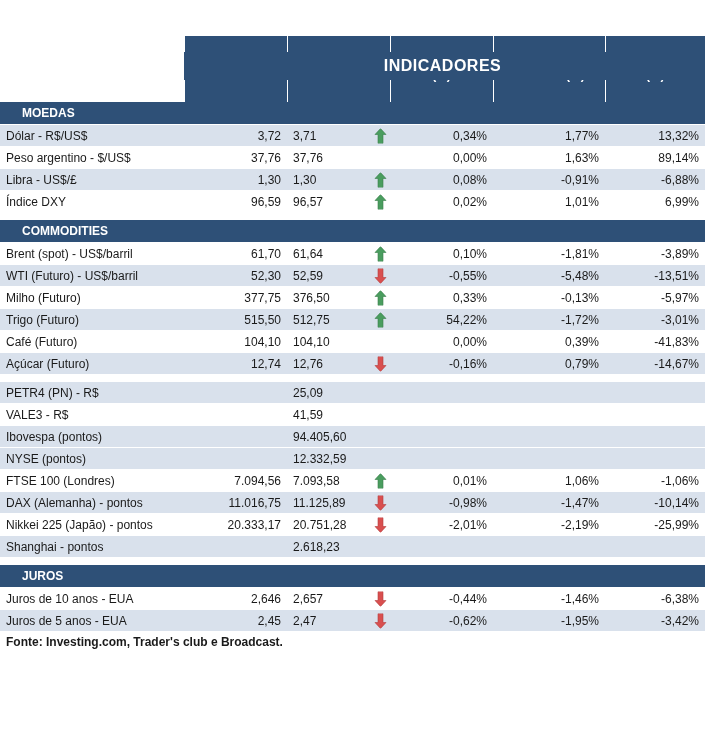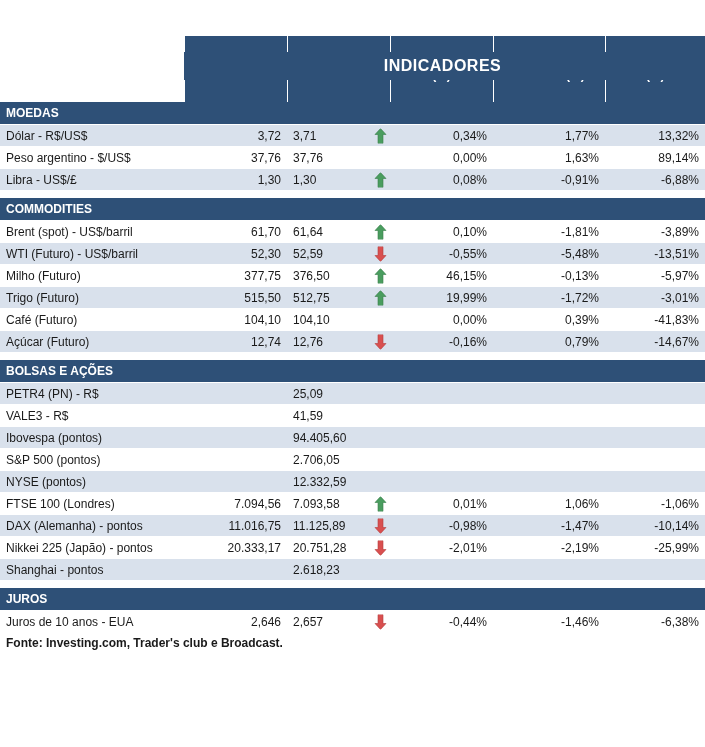--- a/index.html
+++ b/index.html
@@ -35,21 +35,21 @@
     height:62px;vertical-align:middle;text-align:center;
     border-left:1px solid #ffffff;
     padding:2px 6px;
     line-height:1.15;
   }
   thead th.blank{background:#ffffff;border-left:none;}
 
   
   tr.section td{
     background:#2e5077;color:#ffffff;font-weight:bold;
-    height:20px;padding:1px 6px;font-size:12px;
+    height:20px;padding:1px 22px;font-size:12px;
     border-bottom:1px solid #ffffff;
   }
 
   tr.data td{
     height:19px;padding:1px 6px;font-size:12px;
     border-bottom:1px solid #ffffff;
     white-space:nowrap;overflow:hidden;
   }
   tr.data td.label{text-align:left;}
   tr.data td.num{text-align:right;}
@@ -133,20 +133,32 @@
           <td class="num">1,30</td>
           <td class="arrowcell">1,30<span class="arrow">
               <svg width="13" height="15" viewBox="0 0 13 15">
                 <polygon points="6.5,0 12,6 9,6 9,15 4,15 4,6 1,6" fill="#4a9d5f" stroke="#3a7d4c" stroke-width="0.6"></polygon>
               </svg>
             </span></td>
           <td class="num">0,08%</td>
           <td class="num">-0,91%</td>
           <td class="num">-6,88%</td>
         </tr>
+        <tr class="data plain">
+          <td class="label">Índice DXY</td>
+          <td class="num">96,59</td>
+          <td class="arrowcell">96,57<span class="arrow">
+              <svg width="13" height="15" viewBox="0 0 13 15">
+                <polygon points="6.5,0 12,6 9,6 9,15 4,15 4,6 1,6" fill="#4a9d5f" stroke="#3a7d4c" stroke-width="0.6"></polygon>
+              </svg>
+            </span></td>
+          <td class="num">0,02%</td>
+          <td class="num">1,01%</td>
+          <td class="num">6,99%</td>
+        </tr>
         <tr class="spacer">
           <td colspan="6"></td>
         </tr>
         <tr class="section">
           <td colspan="6">COMMODITIES</td>
         </tr>
         <tr class="data plain">
           <td class="label">Brent (spot) - US$/barril</td>
           <td class="num">61,70</td>
           <td class="arrowcell">61,64<span class="arrow">
@@ -171,33 +183,33 @@
           <td class="num">-13,51%</td>
         </tr>
         <tr class="data plain">
           <td class="label">Milho (Futuro)</td>
           <td class="num">377,75</td>
           <td class="arrowcell">376,50<span class="arrow">
               <svg width="13" height="15" viewBox="0 0 13 15">
                 <polygon points="6.5,0 12,6 9,6 9,15 4,15 4,6 1,6" fill="#4a9d5f" stroke="#3a7d4c" stroke-width="0.6"></polygon>
               </svg>
             </span></td>
-          <td class="num">46,15%</td>
+          <td class="num">0,33%</td>
           <td class="num">-0,13%</td>
           <td class="num">-5,97%</td>
         </tr>
         <tr class="data band">
           <td class="label">Trigo (Futuro)</td>
           <td class="num">515,50</td>
           <td class="arrowcell">512,75<span class="arrow">
               <svg width="13" height="15" viewBox="0 0 13 15">
                 <polygon points="6.5,0 12,6 9,6 9,15 4,15 4,6 1,6" fill="#4a9d5f" stroke="#3a7d4c" stroke-width="0.6"></polygon>
               </svg>
             </span></td>
-          <td class="num">19,99%</td>
+          <td class="num">54,22%</td>
           <td class="num">-1,72%</td>
           <td class="num">-3,01%</td>
         </tr>
         <tr class="data plain">
           <td class="label">Café (Futuro)</td>
           <td class="num">104,10</td>
           <td class="arrowcell">104,10</td>
           <td class="num">0,00%</td>
           <td class="num">0,39%</td>
           <td class="num">-41,83%</td>
@@ -210,51 +222,40 @@
                 <polygon points="6.5,15 12,9 9,9 9,0 4,0 4,9 1,9" fill="#d94f4f" stroke="#b33d3d" stroke-width="0.6"></polygon>
               </svg>
             </span></td>
           <td class="num">-0,16%</td>
           <td class="num">0,79%</td>
           <td class="num">-14,67%</td>
         </tr>
         <tr class="spacer">
           <td colspan="6"></td>
         </tr>
-        <tr class="section">
-          <td colspan="6">BOLSAS E AÇÕES</td>
-        </tr>
         <tr class="data band">
           <td class="label">PETR4 (PN) - R$</td>
           <td class="num"></td>
           <td class="arrowcell">25,09</td>
           <td class="num"></td>
           <td class="num"></td>
           <td class="num"></td>
         </tr>
         <tr class="data plain">
           <td class="label">VALE3 - R$</td>
           <td class="num"></td>
           <td class="arrowcell">41,59</td>
           <td class="num"></td>
           <td class="num"></td>
           <td class="num"></td>
         </tr>
         <tr class="data band">
           <td class="label">Ibovespa (pontos)</td>
           <td class="num"></td>
           <td class="arrowcell">94.405,60</td>
-          <td class="num"></td>
-          <td class="num"></td>
-          <td class="num"></td>
-        </tr>
-        <tr class="data plain">
-          <td class="label">S&amp;P 500 (pontos)</td>
-          <td class="num"></td>
-          <td class="arrowcell">2.706,05</td>
           <td class="num"></td>
           <td class="num"></td>
           <td class="num"></td>
         </tr>
         <tr class="data band">
           <td class="label">NYSE (pontos)</td>
           <td class="num"></td>
           <td class="arrowcell">12.332,59</td>
           <td class="num"></td>
           <td class="num"></td>
@@ -315,20 +316,32 @@
           <td class="num">2,646</td>
           <td class="arrowcell">2,657<span class="arrow">
               <svg width="13" height="15" viewBox="0 0 13 15">
                 <polygon points="6.5,15 12,9 9,9 9,0 4,0 4,9 1,9" fill="#d94f4f" stroke="#b33d3d" stroke-width="0.6"></polygon>
               </svg>
             </span></td>
           <td class="num">-0,44%</td>
           <td class="num">-1,46%</td>
           <td class="num">-6,38%</td>
         </tr>
+        <tr class="data band">
+          <td class="label">Juros de 5 anos - EUA</td>
+          <td class="num">2,45</td>
+          <td class="arrowcell">2,47<span class="arrow">
+              <svg width="13" height="15" viewBox="0 0 13 15">
+                <polygon points="6.5,15 12,9 9,9 9,0 4,0 4,9 1,9" fill="#d94f4f" stroke="#b33d3d" stroke-width="0.6"></polygon>
+              </svg>
+            </span></td>
+          <td class="num">-0,62%</td>
+          <td class="num">-1,95%</td>
+          <td class="num">-3,42%</td>
+        </tr>
       </tbody>
   </table>
 
   <div class="footer">
     <div>Fonte: Investing.com, Trader's club e Broadcast.</div>
 
   </div>
 </div>
 
 </body></html>

